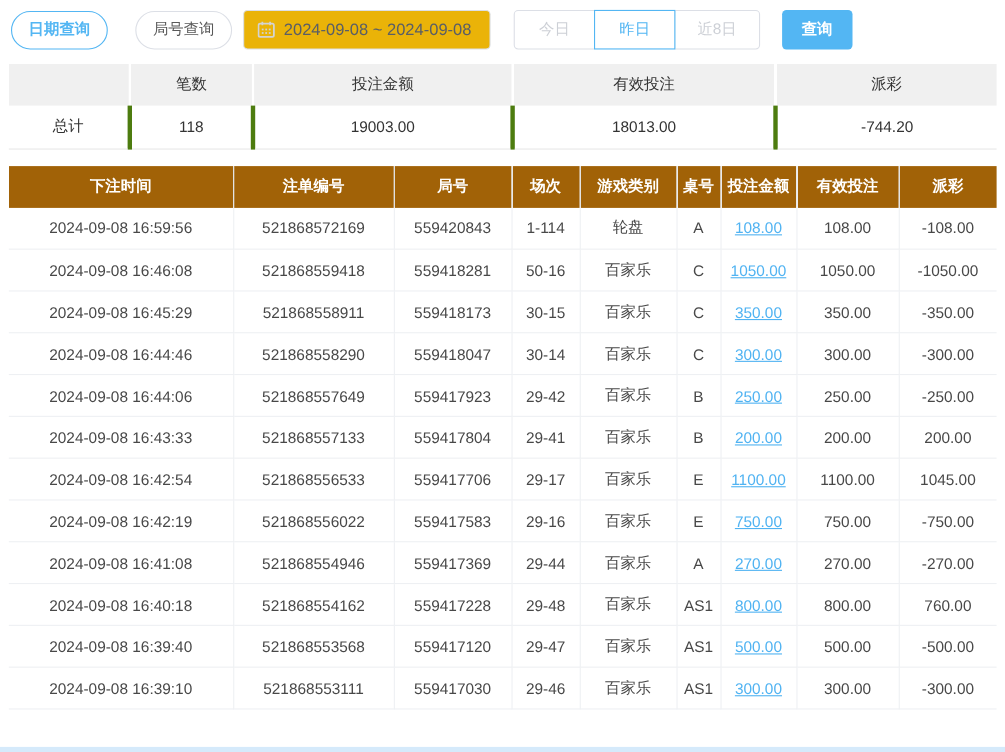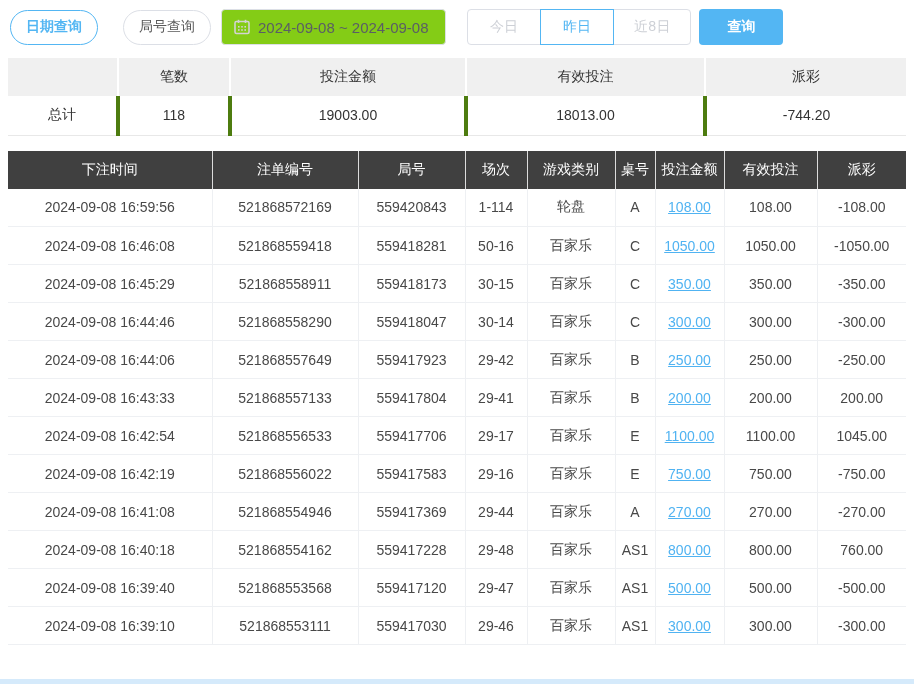--- a/index.html
+++ b/index.html
@@ -6,47 +6,47 @@
   html,body { width:914px; height:684px; overflow:hidden; background:#fff;
     font-family:"Liberation Sans","DejaVu Sans",sans-serif; font-size:14px; color:#484848; }
 
   
   .toolbar { display:flex; align-items:center; padding:9px 10px 0 10px; height:45px; }
   .pill { height:35px; padding:0 15px; border-radius:18px; background:#fff;
     border:1px solid #dcdfe6; color:#595959; font-size:14px; cursor:pointer; }
   .pill.active { border-color:#53b6f3; color:#53b6f3; font-weight:bold; }
   .pill + .pill { margin-left:25px; }
   .date-input { margin-left:10px; width:225px; height:36px; border:1px solid #dcdfe6;
-    border-radius:4px; display:flex; align-items:center; padding:0 12px; background:#84cc16; }
+    border-radius:4px; display:flex; align-items:center; padding:0 12px; background:#eab308; }
   .date-input .cal { display:inline-flex; margin-right:8px; }
   .date-input .txt { color:#5a5e66; font-size:15px; white-space:nowrap; }
   .seg { display:flex; margin-left:21px; }
   .seg-btn { height:36px; padding:0 22px; background:#fff; border:1px solid #dcdfe6;
-    color:#cdd0d6; font-size:14px; cursor:pointer; position:relative;font-family:Liberation Mono, monospace; }
+    color:#cdd0d6; font-size:14px; cursor:pointer; position:relative; }
   .seg-btn + .seg-btn { margin-left:-1px; }
   .seg-btn.first { border-radius:4px 0 0 4px; }
   .seg-btn.last  { border-radius:0 4px 4px 0; padding:0 20px; }
   .seg-btn.selected { border-color:#53b6f3; color:#53b6f3; z-index:1; }
-  .primary { margin-left:8px; width:84px; height:36px; border:none; border-radius:4px;
+  .primary { margin-left:20px; width:64px; height:36px; border:none; border-radius:4px;
     background:#53b6f3; color:#fff; font-size:14px; font-weight:bold; cursor:pointer; }
 
   
   table { border-collapse:collapse; table-layout:fixed; width:898px; margin:0 8px; }
   th, td { text-align:center; overflow:hidden; white-space:nowrap; }
 
   .summary { margin-top:13px; }
   .summary th { background:#f0f0f0; color:#333; font-weight:normal; height:38px;
     border-right:2px solid #fff; }
   .summary th:last-child { border-right:none; }
   .summary td { height:39px; border-bottom:1px solid #e8e8e8; border-right:4px solid #4d7c0f;
     color:#333; }
   .summary td:last-child { border-right:none; }
 
   .records { margin-top:15px; }
-  .records th { background:#404040; color:#fff; font-weight:normal; height:38px;
+  .records th { background:#a16207; color:#fff; font-weight:bold; height:38px;
     border-right:1px solid #ddd; font-size:14px; }
   .records th:last-child { border-right:none; }
   .records td { height:38px; border-bottom:1px solid #eef0f3; border-right:1px solid #eef0f3;
     color:#484848; }
   .records td:last-child { border-right:none; }
 
   .neg { color:#f56c6c; }
   a.amount-link { color:#50b3f2; text-decoration:underline; cursor:pointer; }
 
   .bottom-strip { position:fixed; left:0; right:0; bottom:0; height:5px; background:#d5eafb; }

